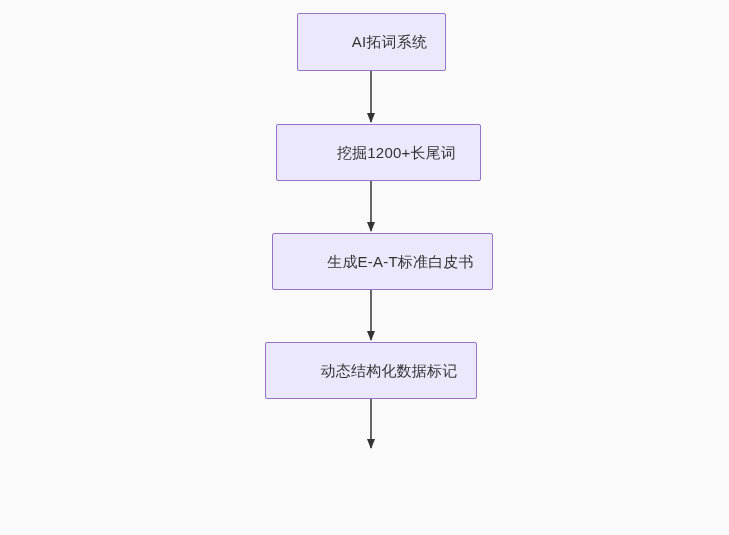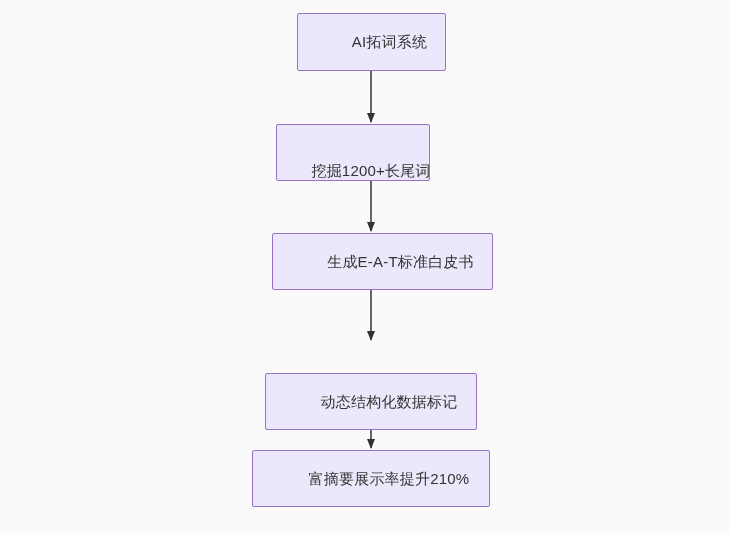--- a/index.html
+++ b/index.html
@@ -72,29 +72,26 @@
     </g>
     <g>
       <line x1="371" y1="399" x2="371" y2="448" stroke="#666666" stroke-width="2" marker-end="url(#arrowhead)"></line>
     </g>
   </svg>
 
   <div class="node" style="left:297px; top:13px; width:149px; height:58px;">
     <span class="node-label">AI拓词系统</span>
   </div>
 
-  <div class="node" style="left:276px; top:124px; width:154px; height:57px;align-items:flex-end;">
+  <div class="node" style="left:276px; top:124px; width:205px; height:57px;">
     <span class="node-label">挖掘1200+长尾词</span>
   </div>
 
   <div class="node" style="left:272px; top:233px; width:221px; height:57px;">
     <span class="node-label">生成E-A-T标准白皮书</span>
   </div>
 
-  <div class="node" style="left:265px; top:342px; width:212px; height:57px;margin-top:31px;">
+  <div class="node" style="left:265px; top:342px; width:212px; height:57px;">
     <span class="node-label">动态结构化数据标记</span>
   </div>
 
-  <div class="node" style="left:252px; top:450px; width:238px; height:57px;">
-    <span class="node-label">富摘要展示率提升210%</span>
-  </div>
 
 </div>
 
 </body></html>

